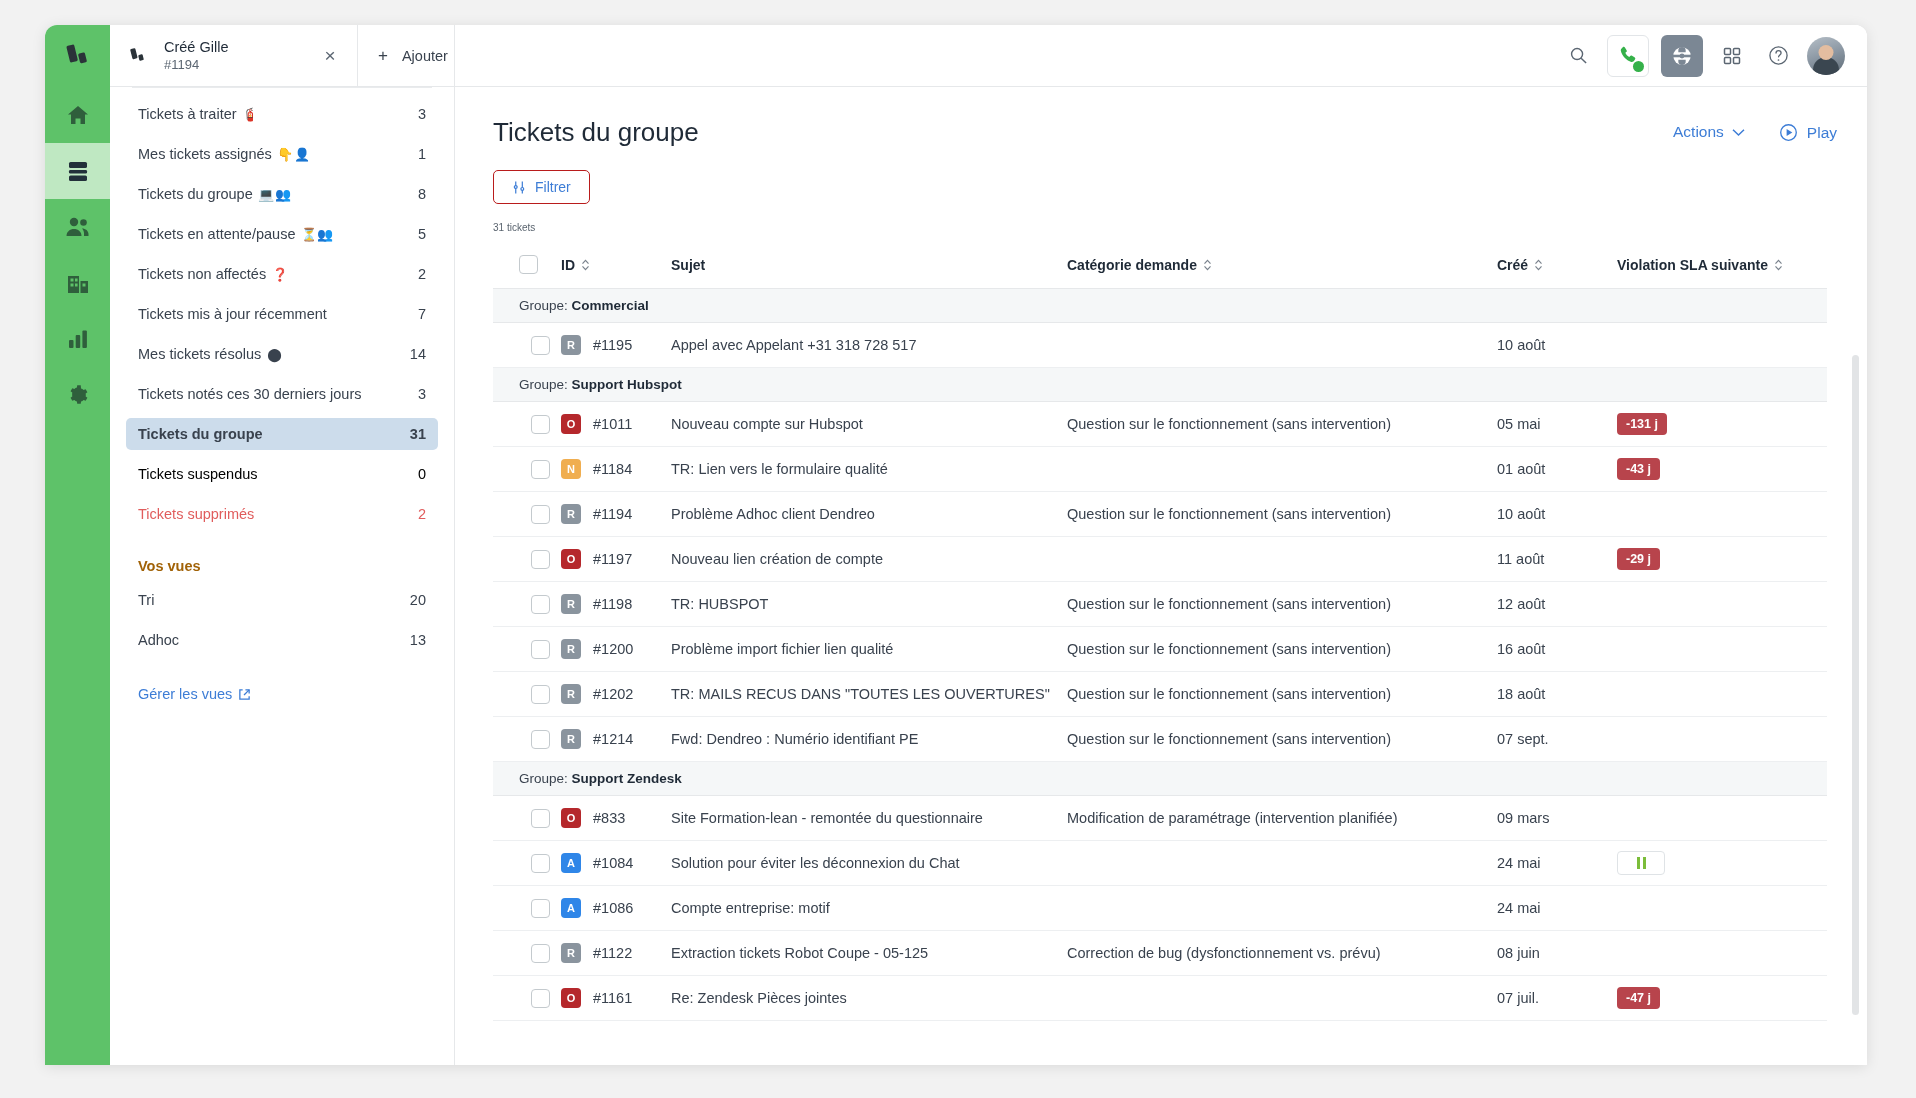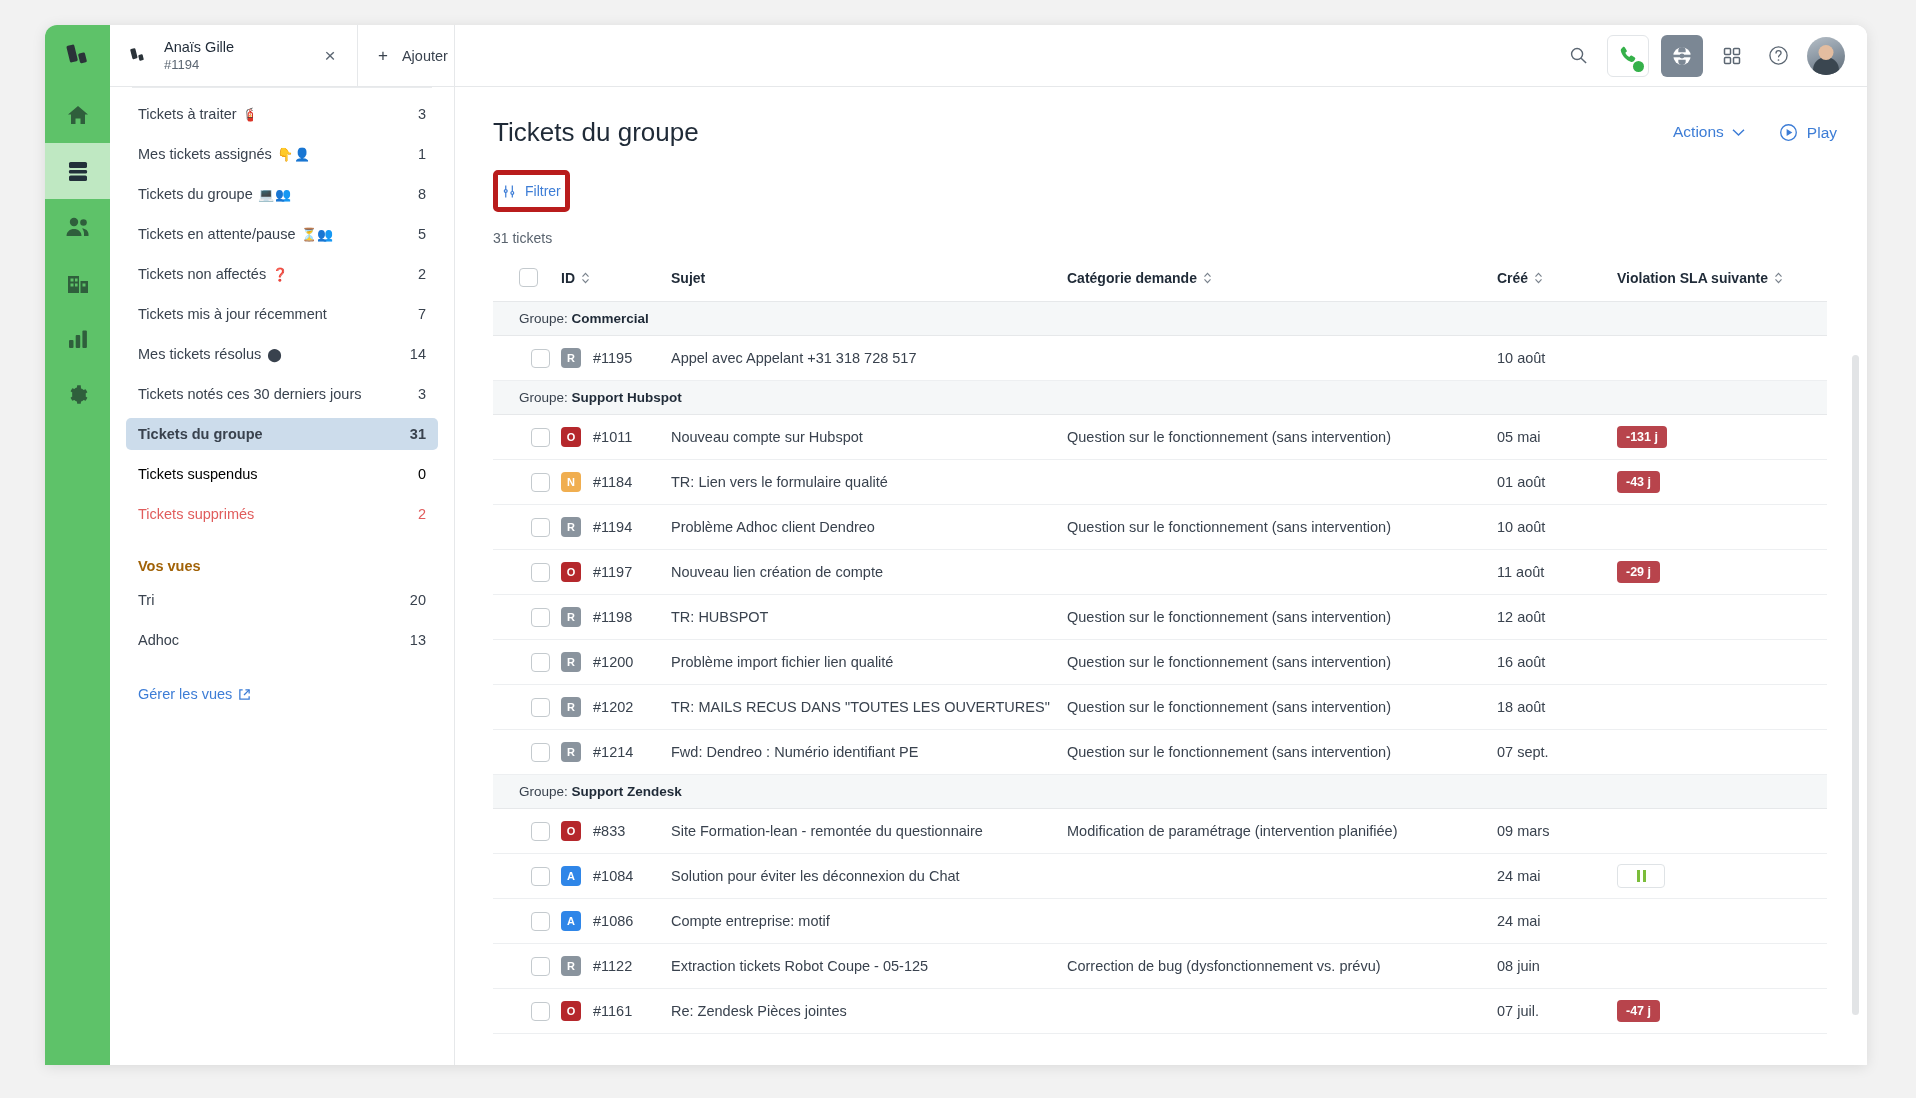--- a/index.html
+++ b/index.html
@@ -156,25 +156,25 @@
     padding: 30px 30px 0 38px;
   }
   .page-title { font-size: 26px; color: #1f2a37; font-weight: normal; flex:1;}
   .head-actions { display:flex; align-items:flex-start; gap: 34px; padding-top: 6px;}
   .actions-btn { display:flex; align-items:center; gap:8px; color:#3d7dd6; font-size:15.5px; cursor:pointer;}
   .play-btn { display:flex; align-items:center; gap:9px; color:#3d7dd6; font-size:15.5px; cursor:pointer;}
 
   .filter-row { padding: 22px 38px 0 38px; }
   .filter-btn {
     display:inline-flex; align-items:center; gap:8px;
-    border:5px solid #b91c1c; border-radius:5px;
+    border:1px solid #b91c1c; border-radius:5px;
     color:#3d7dd6; font-size:14px;
-    padding: 8px 4px; cursor:pointer; background:#fff;
-  }
-  .count-row { padding: 18px 38px 12px 38px; font-size: 14px; color: #59636e;}
+    padding: 8px 18px; cursor:pointer; background:#fff;
+  }
+  .count-row { padding: 18px 38px 12px 38px; font-size: 10px; color: #59636e;}
   table.tickets { width: 100%; border-collapse: collapse; table-layout: fixed; }
   table.tickets th {
     font-size: 14px; color: #1f2a37; font-weight: bold;
     text-align: left; padding: 10px 0 14px 0;
     border-bottom: 1px solid #e6e8ea;
     white-space: nowrap;
   }
   .th-inner { display:inline-flex; align-items:center; gap:6px; cursor:pointer;}
   table.tickets td {
     font-size: 14.5px; color: #39424e;
@@ -295,21 +295,21 @@
   <aside class="views-panel">
     <div class="tabs-bar">
       <div class="tab-chip">
         <div class="tab-logo">
           <svg width="20" height="18" viewBox="0 0 26 24">
             <rect x="4" y="2" width="7" height="14" rx="1.4" fill="#2b3339" transform="rotate(-14 7 9)"></rect>
             <rect x="14" y="10" width="6" height="8" rx="1.3" fill="#2b3339" transform="rotate(-14 17 14)"></rect>
           </svg>
         </div>
         <div class="tab-texts">
-          <div class="tab-title">Anaïs Gille</div>
+          <div class="tab-title">Créé Gille</div>
           <div class="tab-sub">#1194</div>
         </div>
         <div class="tab-close">×</div>
       </div>
       <div class="tab-chip" style="min-width:0;border-right:none;padding:0 20px;">
         <span style="color:#39424e;font-size:17px;">+</span>
         <span style="font-size:14.5px;color:#39424e;">Ajouter</span>
       </div>
     </div>
 

